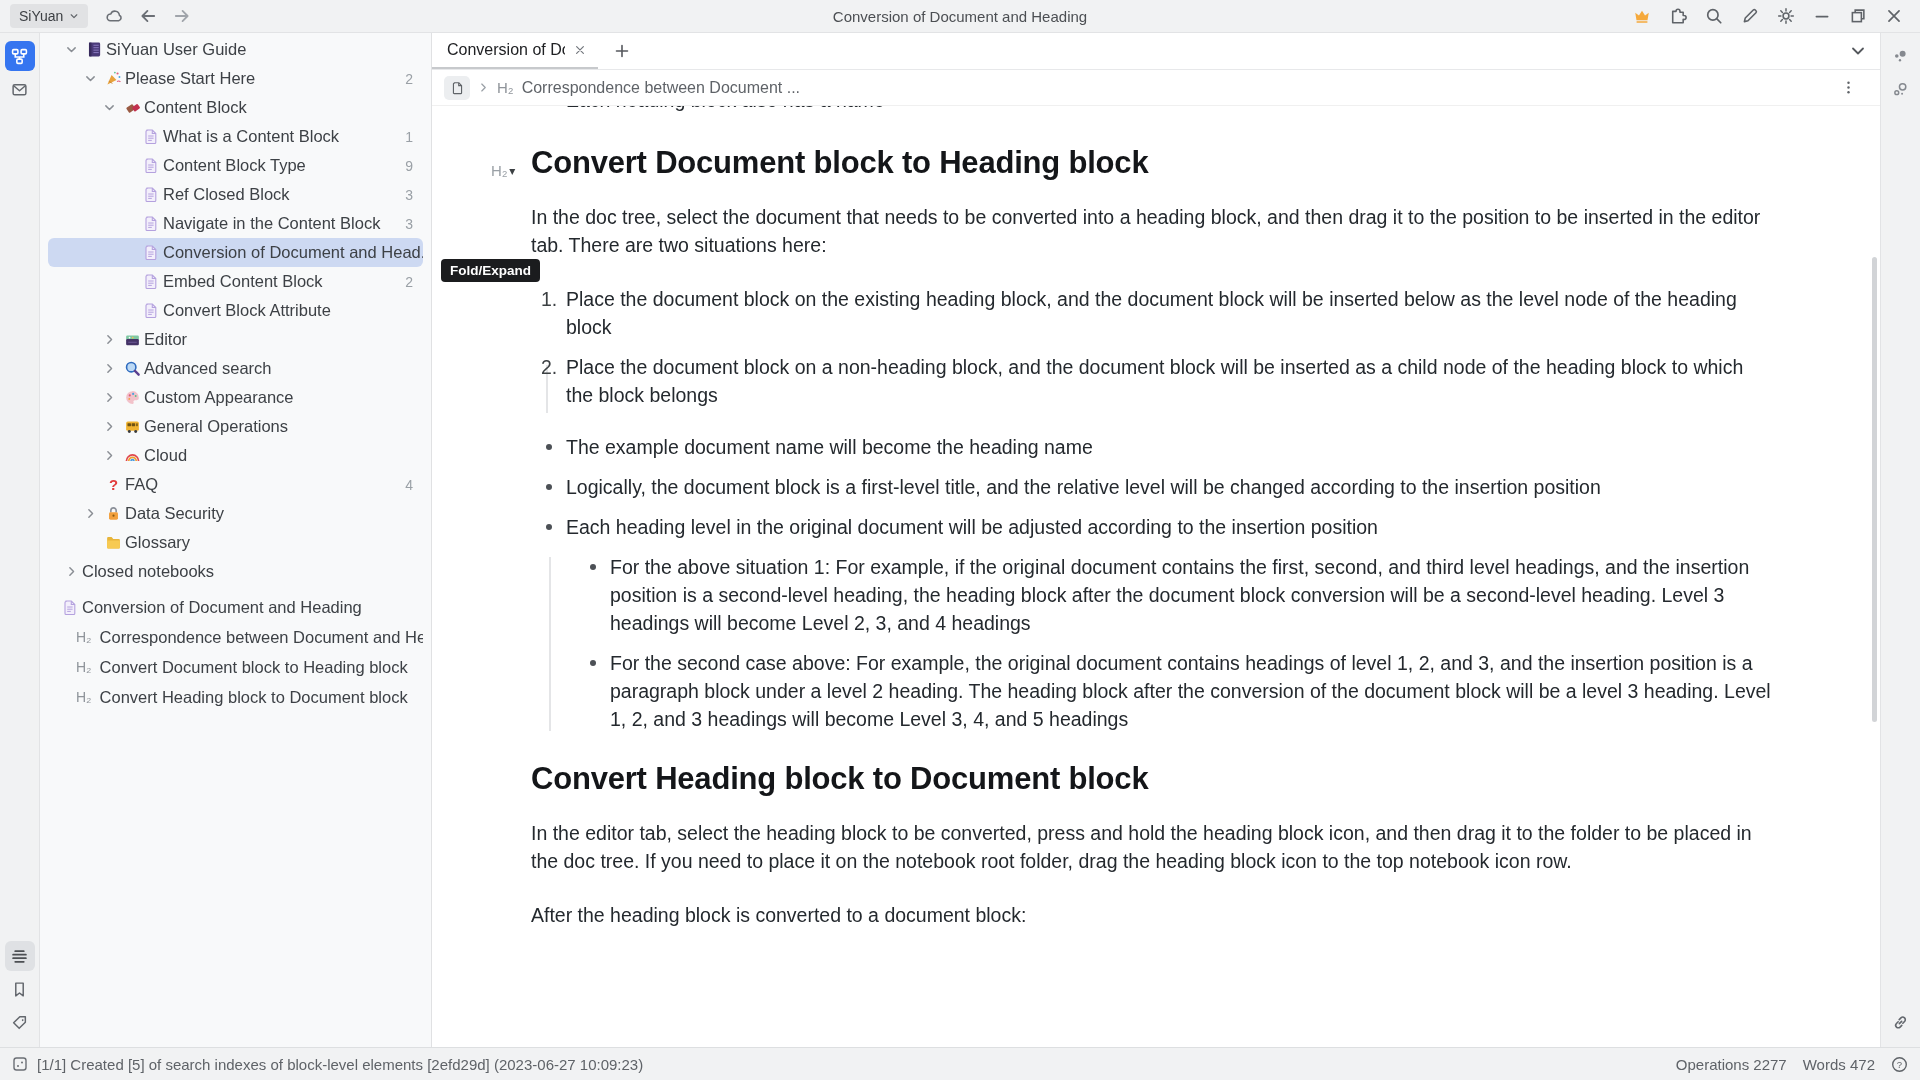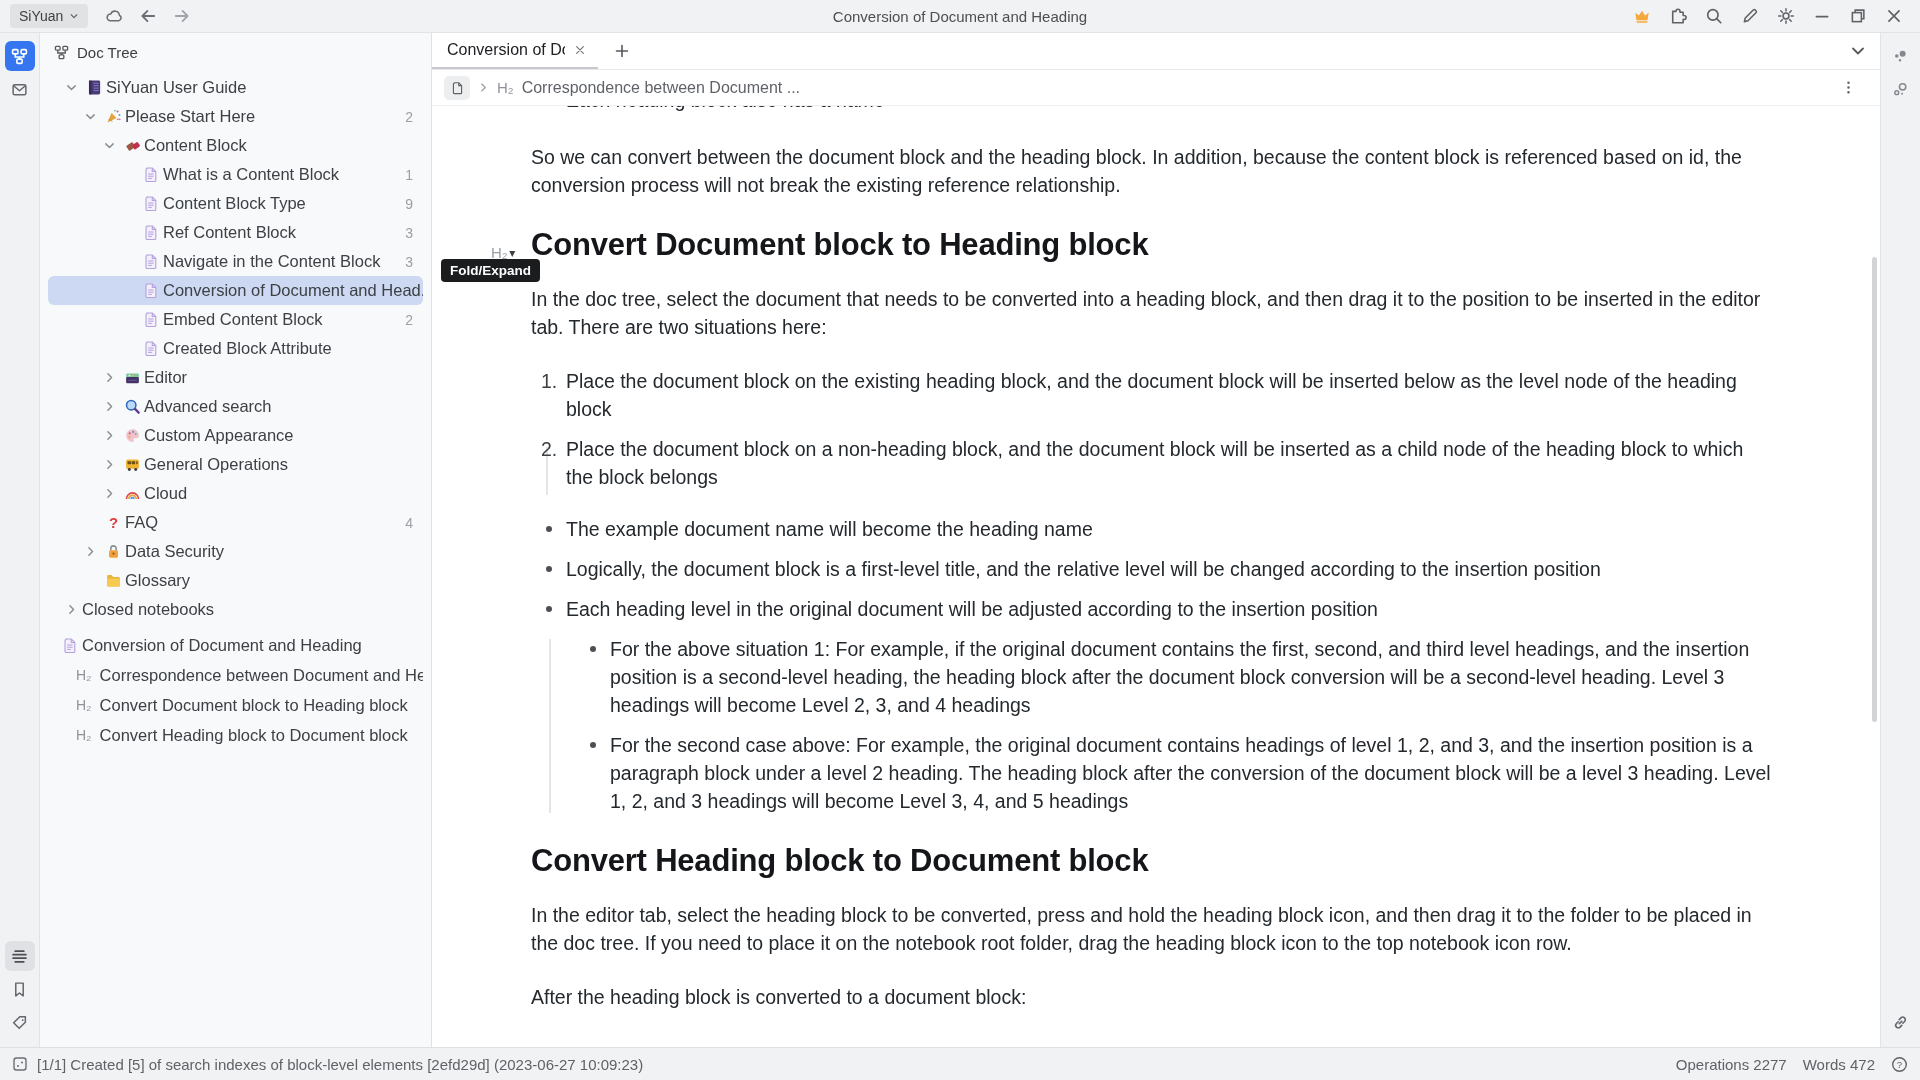--- a/index.html
+++ b/index.html
@@ -211,31 +211,20 @@
               <svg width="17" height="17" viewBox="0 0 16 16" fill="none">
                 <path d="M2.5 8.3l5.8-5.8H13.5v5.2l-5.8 5.8z" stroke="currentColor" stroke-width="1.4" stroke-linejoin="round"></path>
                 <path d="M10.4 5.2c.3-.3.9-.3 1.2 0 .3.3.3.8 0 1.1l-.6.6-.6-.6c-.3-.3-.3-.8 0-1.1z" fill="currentColor"></path>
               </svg>
             </span>
           </div>
         </div>
     </div>
 
     <div class="sidebar">
-      <div class="panel-header">
-        <span class="ph-icon">
-            <svg width="15" height="15" viewBox="0 0 16 16">
-              <rect x="1.5" y="1.5" width="5" height="4" rx="1" fill="none" stroke="currentColor" stroke-width="1.4"></rect>
-              <rect x="9.5" y="1.5" width="5" height="4" rx="1" fill="none" stroke="currentColor" stroke-width="1.4"></rect>
-              <rect x="5.5" y="10.5" width="5" height="4" rx="1" fill="none" stroke="currentColor" stroke-width="1.4"></rect>
-              <path d="M4 5.5v3h8v-3M8 8.5v2" fill="none" stroke="currentColor" stroke-width="1.4"></path>
-            </svg>
-          </span>
-        <span>Doc Tree</span>
-      </div>
       <div class="tree" id="doc-tree">
           <div class="tree-row">
             <span style="width: 12px; flex: 0 0 auto;"></span>
             <span class="slot-chevron">
               <svg width="13" height="13" viewBox="0 0 16 16" fill="none">
                 <path d="M3.5 6l4.5 4.5L12.5 6" stroke="currentColor" stroke-width="1.8" stroke-linecap="round" stroke-linejoin="round"></path>
               </svg>
             </span>
             <span class="slot-icon">
               <svg width="17" height="17" viewBox="0 0 16 16" fill="none">
@@ -312,21 +301,21 @@
           <div class="tree-row">
             <span style="width: 69px; flex: 0 0 auto;"></span>
             <span class="slot-chevron"></span>
             <span class="slot-icon">
               <svg width="16" height="17" viewBox="0 0 16 16" fill="none">
                 <path d="M4 1.5h5.3L12.8 5v9a1 1 0 0 1-1 1H4a1 1 0 0 1-1-1v-11a1 1 0 0 1 1-1z" fill="#f3effb" stroke="#b4a1de" stroke-width="1.1"></path>
                 <path d="M9.3 1.8V5h3.3" stroke="#b4a1de" stroke-width="1.1"></path>
                 <path d="M5.2 7.5h5.4M5.2 9.7h5.4M5.2 11.9h3.6" stroke="#b4a1de" stroke-width="1"></path>
               </svg>
             </span>
-            <span class="tree-label">Ref Content Block</span>
+            <span class="tree-label">Ref Closed Block</span>
             <span class="tree-count">3</span>
           </div>
           <div class="tree-row">
             <span style="width: 69px; flex: 0 0 auto;"></span>
             <span class="slot-chevron"></span>
             <span class="slot-icon">
               <svg width="16" height="17" viewBox="0 0 16 16" fill="none">
                 <path d="M4 1.5h5.3L12.8 5v9a1 1 0 0 1-1 1H4a1 1 0 0 1-1-1v-11a1 1 0 0 1 1-1z" fill="#f3effb" stroke="#b4a1de" stroke-width="1.1"></path>
                 <path d="M9.3 1.8V5h3.3" stroke="#b4a1de" stroke-width="1.1"></path>
                 <path d="M5.2 7.5h5.4M5.2 9.7h5.4M5.2 11.9h3.6" stroke="#b4a1de" stroke-width="1"></path>
@@ -363,21 +352,21 @@
           <div class="tree-row">
             <span style="width: 69px; flex: 0 0 auto;"></span>
             <span class="slot-chevron"></span>
             <span class="slot-icon">
               <svg width="16" height="17" viewBox="0 0 16 16" fill="none">
                 <path d="M4 1.5h5.3L12.8 5v9a1 1 0 0 1-1 1H4a1 1 0 0 1-1-1v-11a1 1 0 0 1 1-1z" fill="#f3effb" stroke="#b4a1de" stroke-width="1.1"></path>
                 <path d="M9.3 1.8V5h3.3" stroke="#b4a1de" stroke-width="1.1"></path>
                 <path d="M5.2 7.5h5.4M5.2 9.7h5.4M5.2 11.9h3.6" stroke="#b4a1de" stroke-width="1"></path>
               </svg>
             </span>
-            <span class="tree-label">Created Block Attribute</span>
+            <span class="tree-label">Convert Block Attribute</span>
           </div>
           <div class="tree-row">
             <span style="width: 50px; flex: 0 0 auto;"></span>
             <span class="slot-chevron">
               <svg width="13" height="13" viewBox="0 0 16 16" fill="none">
                 <path d="M6 3.5 10.5 8 6 12.5" stroke="currentColor" stroke-width="1.8" stroke-linecap="round" stroke-linejoin="round"></path>
               </svg>
             </span>
             <span class="slot-icon">
               <svg width="17" height="17" viewBox="0 0 16 16" fill="none">
@@ -577,21 +566,20 @@
               <circle cx="8" cy="8" r="1.3" fill="currentColor"></circle>
               <circle cx="8" cy="13" r="1.3" fill="currentColor"></circle>
             </svg>
           </span>
       </div>
       <div class="editor-body">
         <div class="content" id="doc-content">
             <div class="list clipped">
               <div class="li"><span>Each heading block also has a name</span></div>
             </div>
-            <div class="para">So we can convert between the document block and the heading block. In addition, because the content block is referenced based on id, the conversion process will not break the existing reference relationship.</div>
             <div class="h2block"><span class="gutter">
                 <span class="g-h2">H₂</span>
                 <span class="g-arrow">▾</span>
               </span><span>Convert Document block to Heading block</span></div>
             <div class="para">In the doc tree, select the document that needs to be converted into a heading block, and then drag it to the position to be inserted in the editor tab. There are two situations here:</div>
             <div class="list">
               <div class="li"><span class="num">1.</span><span>Place the document block on the existing heading block, and the document block will be inserted below as the level node of the heading block</span></div>
               <div class="li guide"><span class="num">2.</span><span>Place the document block on a non-heading block, and the document block will be inserted as a child node of the heading block to which the block belongs</span></div>
             </div>
             <div class="list">

